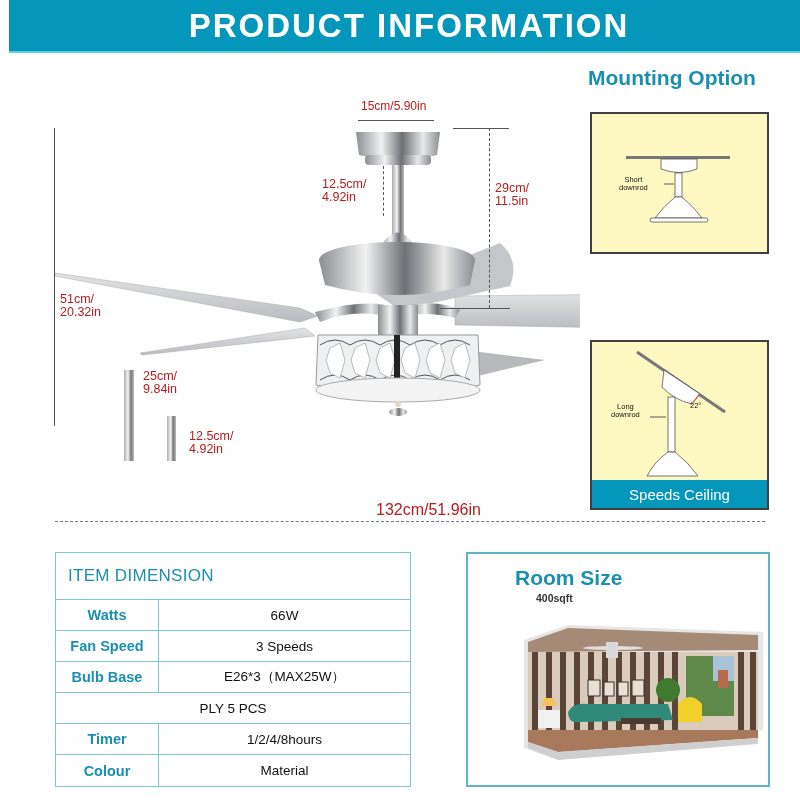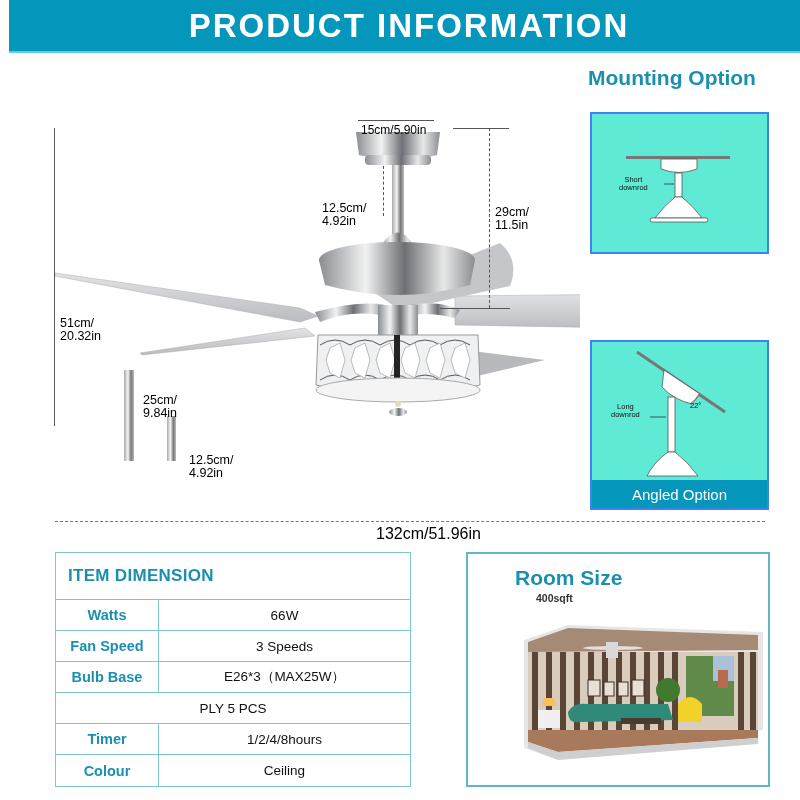--- a/index.html
+++ b/index.html
@@ -11,48 +11,48 @@
     background: #0497bb; border-bottom: 2px solid #5fd0e0;
     display: flex; align-items: center; justify-content: center;
   }
   .banner h1 {
     color: #fff; font-size: 33px; font-weight: bold; letter-spacing: 2px;
     font-family: "Liberation Sans", sans-serif;
   }
 
   
   .diagram { position: absolute; left: 0; top: 60px; width: 580px; height: 470px; }
-  .dim { position: absolute; font-size: 12.5px; line-height: 13px; color: #000000; margin-top: 24px; }
+  .dim { position: absolute; font-size: 12.5px; line-height: 13px; color: #b91c1c; }
   .vline { position: absolute; width: 0; border-left: 1px solid #555; }
   .hline { position: absolute; height: 0; border-top: 1px solid #555; }
   .vdash { position: absolute; width: 0; border-left: 1px dashed #555; }
   .hdash { position: absolute; height: 0; border-top: 1px dashed #777; }
 
   
   .mount-title {
     position: absolute; left: 588px; top: 66px; font-size: 21px; font-weight: bold; color: #1b8fb0;
   }
   .mount-card {
-    position: absolute; left: 590px; width: 179px; border: 2px solid #3b82f6; background: #5eead4;
+    position: absolute; left: 590px; width: 179px; border: 2px solid #404040; background: #fef9c3;
   }
   .mount-card .mc-art { position: relative; height: 138px; }
   .mount-card .mc-label {
     height: 28px; background: #0497bb; color: #fff; font-size: 15px;
     display: flex; align-items: center; justify-content: center;
   }
   .tiny { position: absolute; font-size: 7.5px; line-height: 8px; color: #111; text-align: center; }
 
   
   .spec {
     position: absolute; left: 55px; top: 552px; width: 356px; height: 235px;
     border: 1px solid #7cc7d3;
   }
   .spec-title {
     height: 47px; display: flex; align-items: center; padding-left: 12px;
-    font-size: 17px; font-weight: bold; color: #1b8fb0; letter-spacing: 0.3px;
+    font-size: 17px; font-weight: normal; color: #1b8fb0; letter-spacing: 0.3px;
     border-bottom: 1px solid #7cc7d3;
   }
   .spec-row { display: flex; height: 31px; border-bottom: 1px solid #7cc7d3; }
   .spec-row:last-child { border-bottom: none; }
   .spec-key {
     width: 103px; border-right: 1px solid #7cc7d3; display: flex; align-items: center;
     justify-content: center; font-size: 14.5px; font-weight: bold; color: #1b8fb0;
   }
   .spec-val { flex: 1; display: flex; align-items: center; justify-content: center; font-size: 13.5px; color: #111; }
 
@@ -198,21 +198,21 @@
       <path d="M76,110 Q62,120 55,134 L106,134 Q96,120 83,110 Z" fill="#fff" stroke="#555" stroke-width="0.8"></path>
       <line x1="58" y1="75" x2="74" y2="75" stroke="#333" stroke-width="0.8"></line>
       <path d="M98,62 Q104,58 107,52" stroke="#d33" fill="none" stroke-width="0.8"></path>
     </svg>
     <div class="tiny" style="left:19px;top:61px">
       <div>Long</div>
       <div>downrod</div>
     </div>
     <div class="tiny" style="left:98px;top:60px">22°</div>
   </div>
-  <div class="mc-label">Angled Option</div>
+  <div class="mc-label">Speeds Ceiling</div>
 </div>
 
 <div class="spec">
   <div class="spec-title">ITEM DIMENSION</div>
   <div class="spec-row">
     <div class="spec-key">Watts</div>
     <div class="spec-val">66W</div>
   </div>
   <div class="spec-row">
     <div class="spec-key">Fan Speed</div>
@@ -224,21 +224,21 @@
   </div>
   <div class="spec-row">
     <div class="spec-val">PLY 5 PCS</div>
   </div>
   <div class="spec-row">
     <div class="spec-key">Timer</div>
     <div class="spec-val">1/2/4/8hours</div>
   </div>
   <div class="spec-row">
     <div class="spec-key">Colour</div>
-    <div class="spec-val">Ceiling</div>
+    <div class="spec-val">Material</div>
   </div>
 </div>
 
 <div class="room">
   <div class="room-title">Room Size</div>
   <div class="room-sub">400sqft</div>
   <svg class="room-art" viewBox="0 0 250 140">
     <polygon points="6,20 50,5 245,12 245,110 40,140 6,128" fill="#e6e6e6"></polygon>
     <polygon points="10,22 50,8 240,15 240,30 10,32" fill="#a58b76"></polygon>
     <g>

